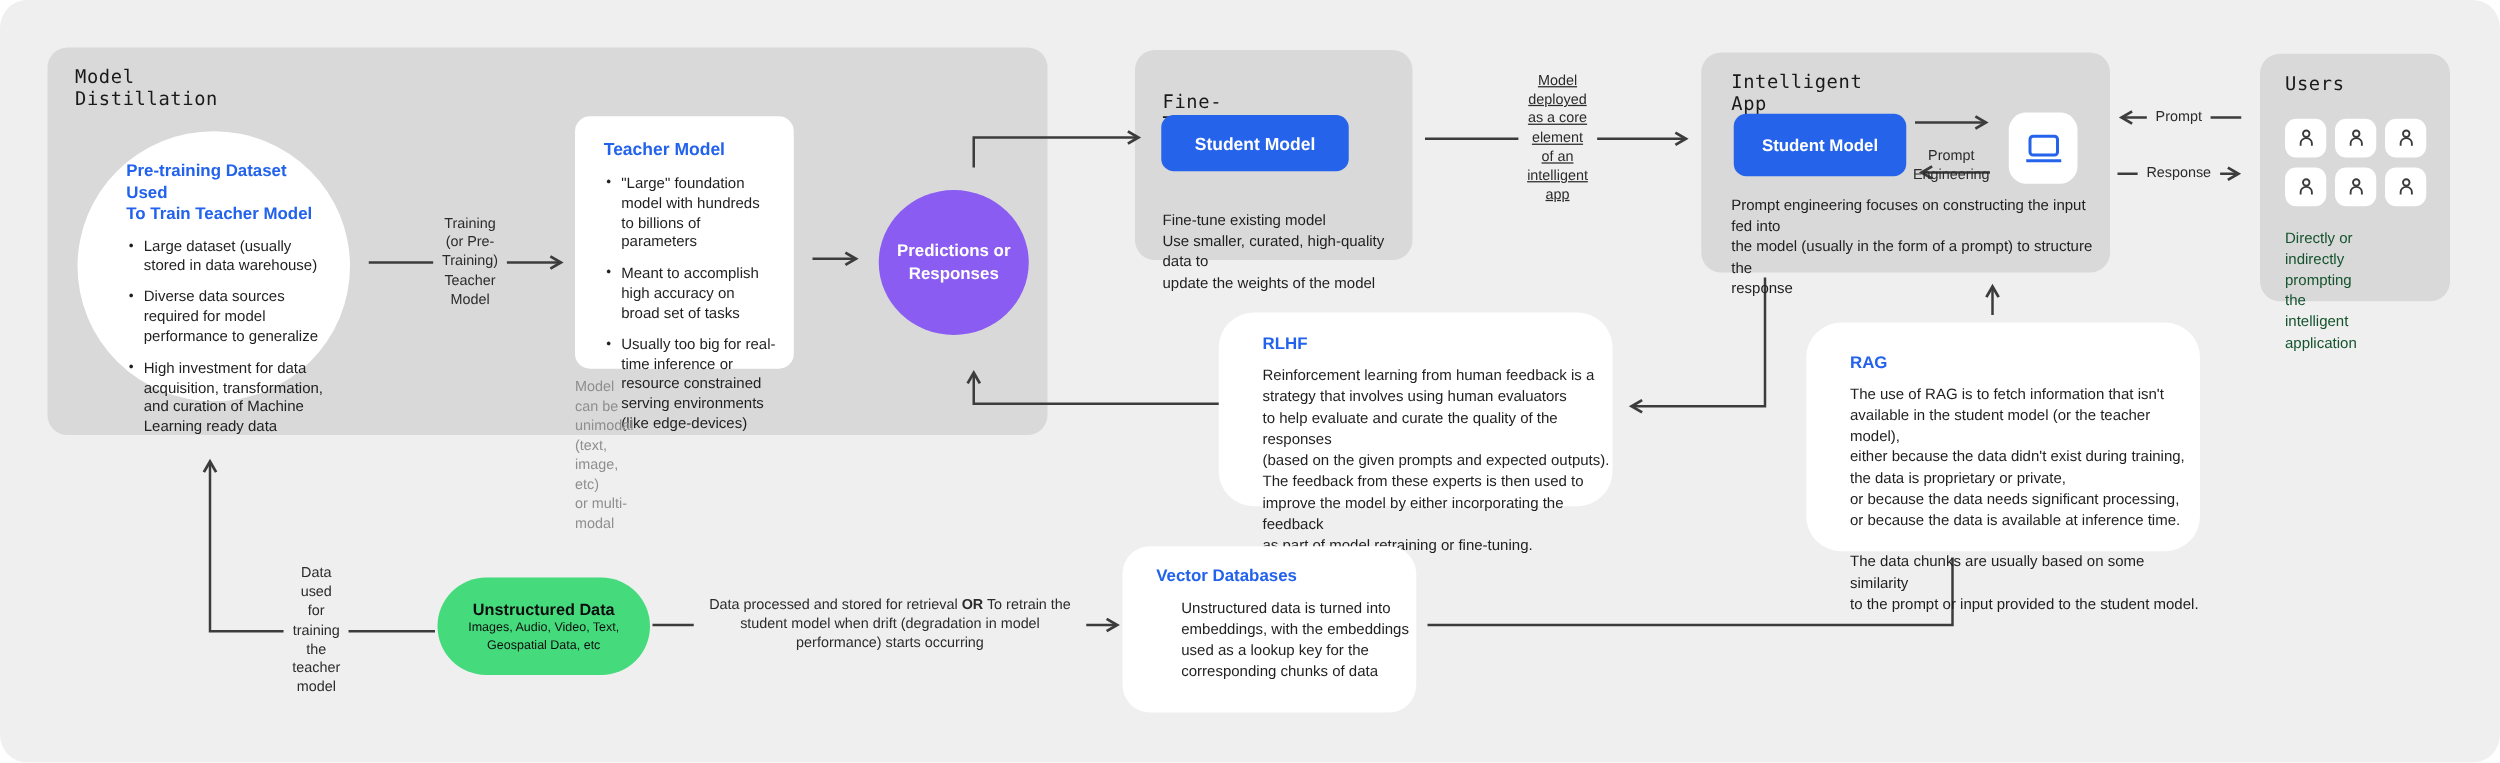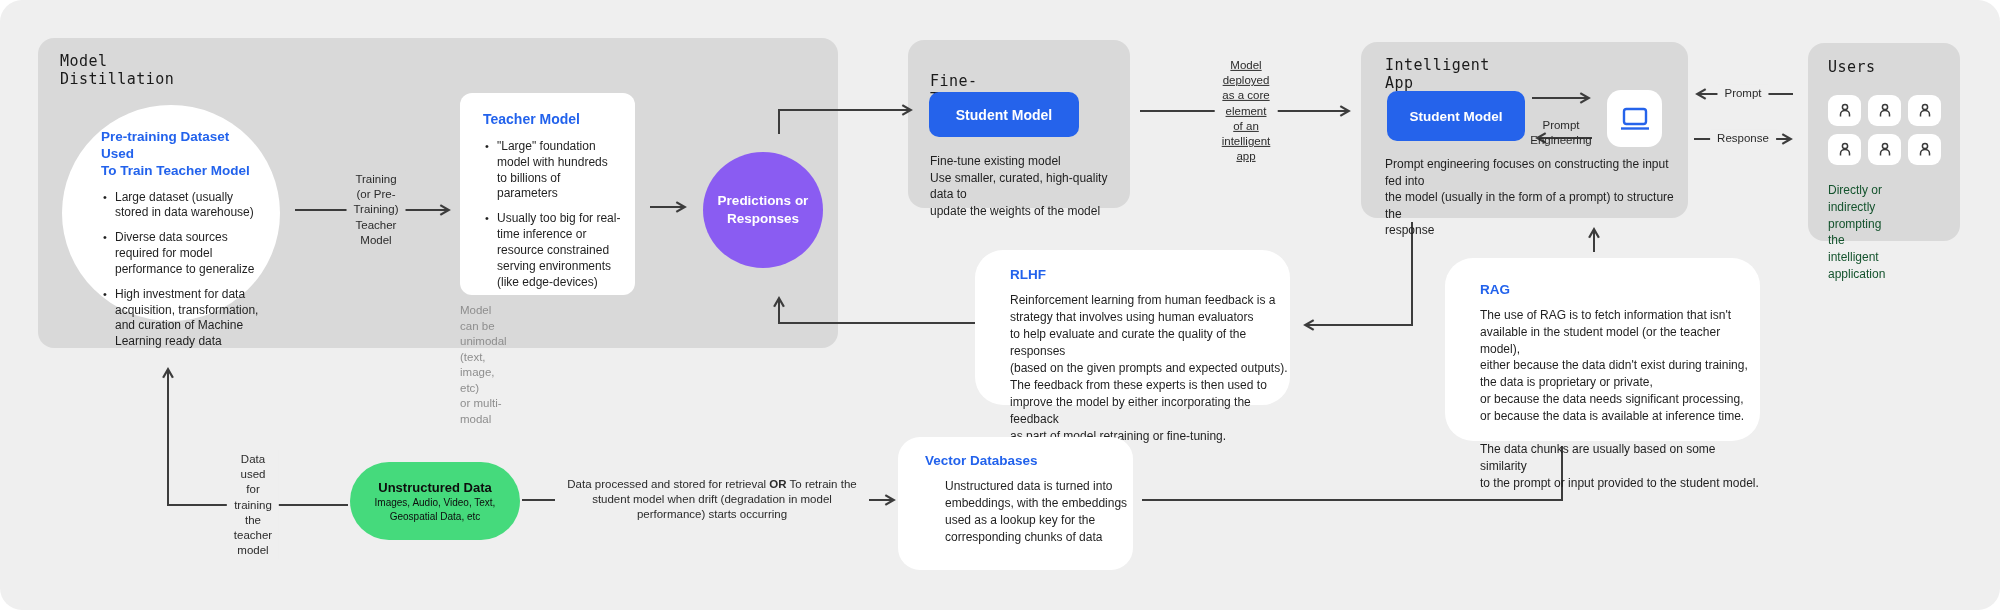--- a/index.html
+++ b/index.html
@@ -80,34 +80,35 @@
 
     <div class="conn-label preline bg-grey" style="left:376px;top:210px;">Training
 (or Pre-Training)
 Teacher Model</div>
 
     <div class="card" style="left:460px;top:93px;width:175px;height:202px;border-radius:12px;">
       <div style="position:absolute;left:23px;top:18px;width:138px;">
         <div class="blue-title">Teacher Model</div>
         <ul class="bullets" style="margin-top:12px;">
           <li>"Large" foundation model with hundreds to billions of parameters</li>
+          <li>Meant to accomplish high accuracy on broad set of tasks</li>
           <li>Usually too big for real-time inference or resource constrained serving environments (like edge-devices)</li>
         </ul>
       </div>
     </div>
     <div class="caption-grey preline" style="position:absolute;left:460px;top:303px;">Model can be unimodal (text, image, etc)
 or multi-modal</div>
 
     <div style="position:absolute;left:703px;top:152px;width:120px;height:116px;border-radius:50%;background:#8a5cf2;display:flex;align-items:center;justify-content:center;">
       <div class="preline" style="color:#ffffff;font-weight:bold;font-size:13.5px;text-align:center;line-height:1.3;">Predictions or
 Responses</div>
     </div>
 
     <div class="node-btn" style="left:929px;top:92px;width:150px;height:45px;">Student Model</div>
-    <div class="preline" style="position:absolute;left:930px;top:153px;width:200px;font-size:12px;line-height:1.38;color:#1f1f1f;">Fine-tune existing model
+    <div class="preline" style="position:absolute;left:930px;top:168px;width:200px;font-size:12px;line-height:1.38;color:#1f1f1f;">Fine-tune existing model
 Use smaller, curated, high-quality data to
 update the weights of the model</div>
 
     <div class="conn-label preline bg-page" style="left:1246px;top:111px;text-decoration:underline;">Model deployed as a core
 element of an intelligent app</div>
 
     <div class="node-btn" style="left:1387px;top:91px;width:138px;height:50px;font-size:13.5px;">Student Model</div>
     <svg style="position:absolute;left:1530px;top:92px;" width="66" height="54">
       <defs>
         <marker id="ah2" viewBox="0 0 10 10" refX="7.5" refY="5" markerWidth="7" markerHeight="7" orient="auto-start-reverse">

